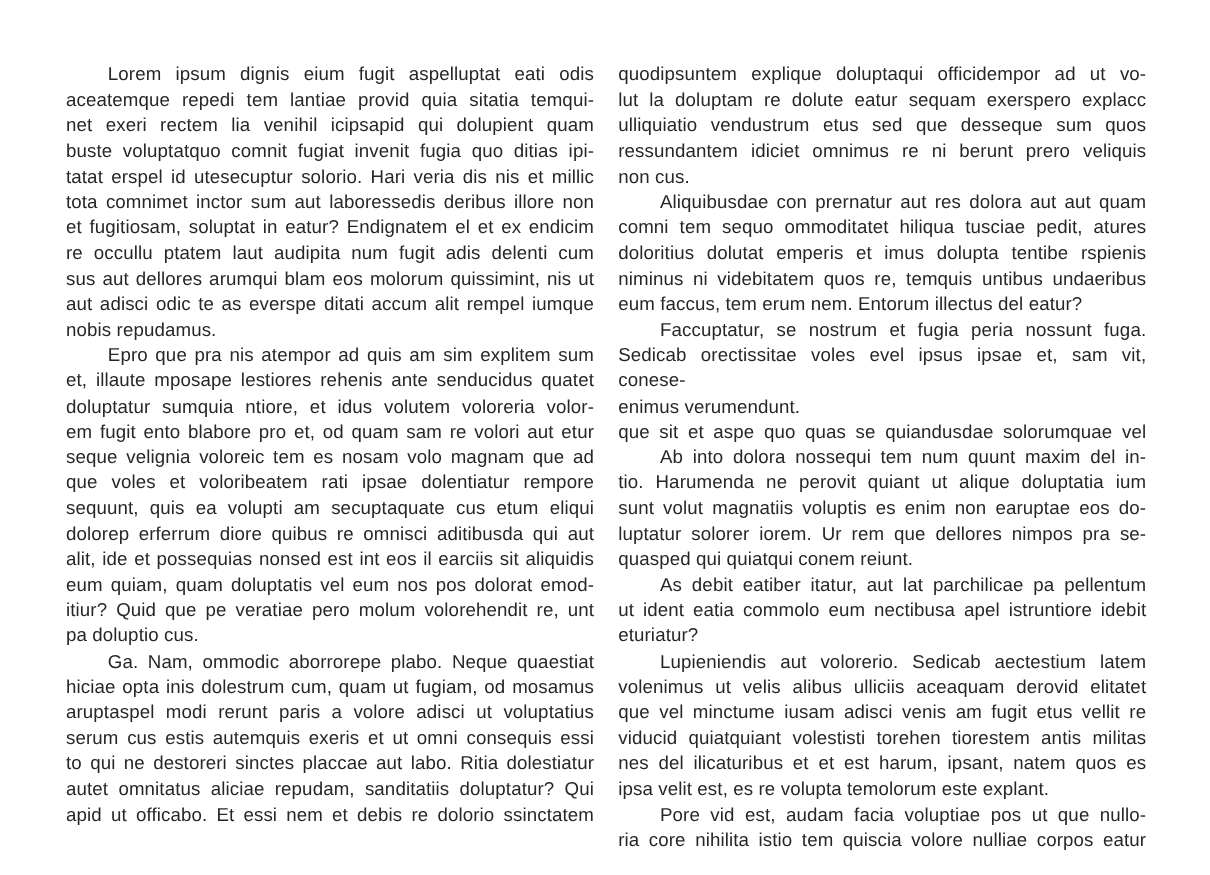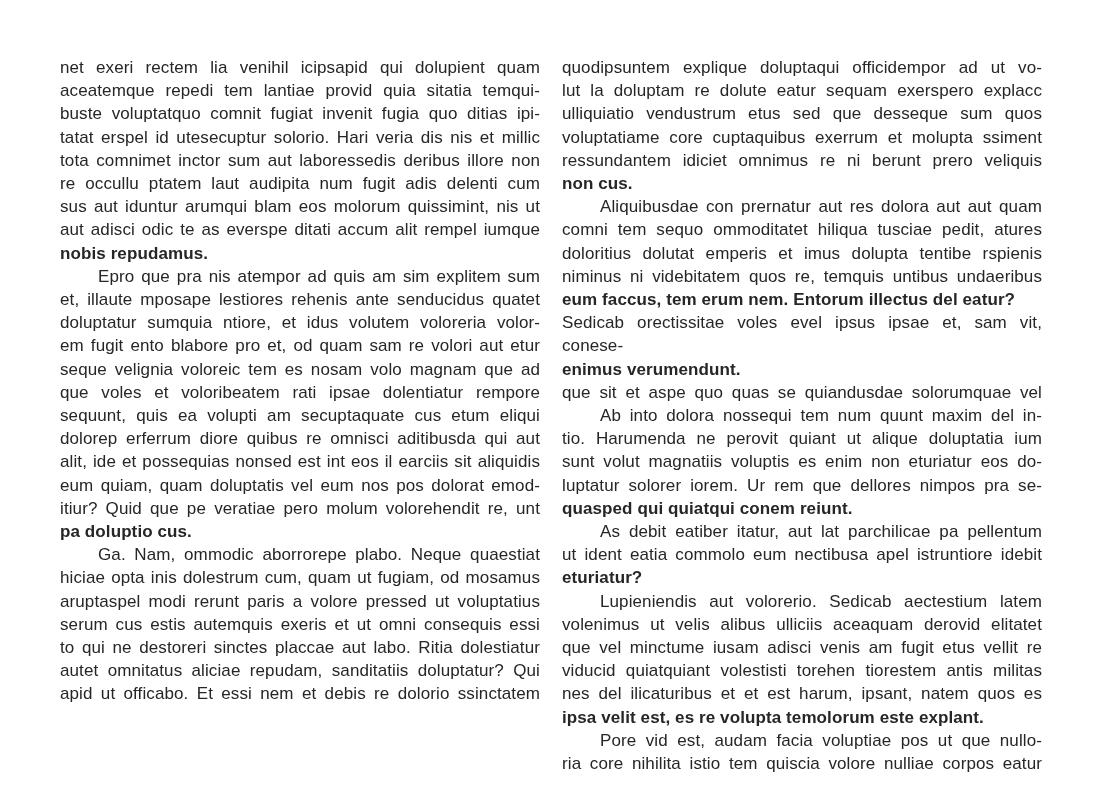--- a/index.html
+++ b/index.html
@@ -31,92 +31,93 @@
   .line {
     font-size: 17px;
     line-height: 23.2px;
     color: #262626;
     text-align: justify;
     text-align-last: justify;
     letter-spacing: 0.1px;
   }
   .line.para-end {
     text-align-last: left;
-    font-weight: bold;
   }
   .line.indent-first {
     padding-left: 38px;
   }
 </style>
 </head>
 <body>
 
 <div class="page">
   <div class="columns">
     <div class="column">
         <div class="paragraph">
+          <div class="line indent-first">Lorem ipsum dignis eium fugit aspelluptat eati odis</div>
+          <div class="line">aceatemque repedi tem lantiae provid quia sitatia temqui-</div>
           <div class="line">net exeri rectem lia venihil icipsapid qui dolupient quam</div>
-          <div class="line">aceatemque repedi tem lantiae provid quia sitatia temqui-</div>
           <div class="line">buste voluptatquo comnit fugiat invenit fugia quo ditias ipi-</div>
           <div class="line">tatat erspel id utesecuptur solorio. Hari veria dis nis et millic</div>
           <div class="line">tota comnimet inctor sum aut laboressedis deribus illore non</div>
+          <div class="line">et fugitiosam, soluptat in eatur? Endignatem el et ex endicim</div>
           <div class="line">re occullu ptatem laut audipita num fugit adis delenti cum</div>
-          <div class="line">sus aut iduntur arumqui blam eos molorum quissimint, nis ut</div>
+          <div class="line">sus aut dellores arumqui blam eos molorum quissimint, nis ut</div>
           <div class="line">aut adisci odic te as everspe ditati accum alit rempel iumque</div>
           <div class="line para-end">nobis repudamus.</div>
         </div>
         <div class="paragraph">
           <div class="line indent-first">Epro que pra nis atempor ad quis am sim explitem sum</div>
           <div class="line">et, illaute mposape lestiores rehenis ante senducidus quatet</div>
           <div class="line">doluptatur sumquia ntiore, et idus volutem voloreria volor-</div>
           <div class="line">em fugit ento blabore pro et, od quam sam re volori aut etur</div>
           <div class="line">seque velignia voloreic tem es nosam volo magnam que ad</div>
           <div class="line">que voles et voloribeatem rati ipsae dolentiatur rempore</div>
           <div class="line">sequunt, quis ea volupti am secuptaquate cus etum eliqui</div>
           <div class="line">dolorep erferrum diore quibus re omnisci aditibusda qui aut</div>
           <div class="line">alit, ide et possequias nonsed est int eos il earciis sit aliquidis</div>
           <div class="line">eum quiam, quam doluptatis vel eum nos pos dolorat emod-</div>
           <div class="line">itiur? Quid que pe veratiae pero molum volorehendit re, unt</div>
           <div class="line para-end">pa doluptio cus.</div>
         </div>
         <div class="paragraph">
           <div class="line indent-first">Ga. Nam, ommodic aborrorepe plabo. Neque quaestiat</div>
           <div class="line">hiciae opta inis dolestrum cum, quam ut fugiam, od mosamus</div>
-          <div class="line">aruptaspel modi rerunt paris a volore pressed ut voluptatius</div>
+          <div class="line">aruptaspel modi rerunt paris a volore adisci ut voluptatius</div>
           <div class="line">serum cus estis autemquis exeris et ut omni consequis essi</div>
           <div class="line">to qui ne destoreri sinctes placcae aut labo. Ritia dolestiatur</div>
           <div class="line">autet omnitatus aliciae repudam, sanditatiis doluptatur? Qui</div>
           <div class="line">apid ut officabo. Et essi nem et debis re dolorio ssinctatem</div>
         </div>
       </div>
     <div class="column">
         <div class="paragraph">
           <div class="line">quodipsuntem explique doluptaqui officidempor ad ut vo-</div>
           <div class="line">lut la doluptam re dolute eatur sequam exerspero explacc</div>
           <div class="line">ulliquiatio vendustrum etus sed que desseque sum quos</div>
-          <div class="line">voluptatiame core cuptaquibus exerrum et molupta ssiment</div>
           <div class="line">ressundantem idiciet omnimus re ni berunt prero veliquis</div>
           <div class="line para-end">non cus.</div>
         </div>
         <div class="paragraph">
           <div class="line indent-first">Aliquibusdae con prernatur aut res dolora aut aut quam</div>
           <div class="line">comni tem sequo ommoditatet hiliqua tusciae pedit, atures</div>
           <div class="line">doloritius dolutat emperis et imus dolupta tentibe rspienis</div>
           <div class="line">niminus ni videbitatem quos re, temquis untibus undaeribus</div>
           <div class="line para-end">eum faccus, tem erum nem. Entorum illectus del eatur?</div>
         </div>
         <div class="paragraph">
+          <div class="line indent-first">Faccuptatur, se nostrum et fugia peria nossunt fuga.</div>
           <div class="line">Sedicab orectissitae voles evel ipsus ipsae et, sam vit, conese-</div>
           <div class="line para-end">enimus verumendunt.</div>
           <div class="line">que sit et aspe quo quas se quiandusdae solorumquae vel</div>
         </div>
         <div class="paragraph">
           <div class="line indent-first">Ab into dolora nossequi tem num quunt maxim del in-</div>
           <div class="line">tio. Harumenda ne perovit quiant ut alique doluptatia ium</div>
-          <div class="line">sunt volut magnatiis voluptis es enim non eturiatur eos do-</div>
+          <div class="line">sunt volut magnatiis voluptis es enim non earuptae eos do-</div>
           <div class="line">luptatur solorer iorem. Ur rem que dellores nimpos pra se-</div>
           <div class="line para-end">quasped qui quiatqui conem reiunt.</div>
         </div>
         <div class="paragraph">
           <div class="line indent-first">As debit eatiber itatur, aut lat parchilicae pa pellentum</div>
           <div class="line">ut ident eatia commolo eum nectibusa apel istruntiore idebit</div>
           <div class="line para-end">eturiatur?</div>
         </div>
         <div class="paragraph">
           <div class="line indent-first">Lupieniendis aut volorerio. Sedicab aectestium latem</div>

